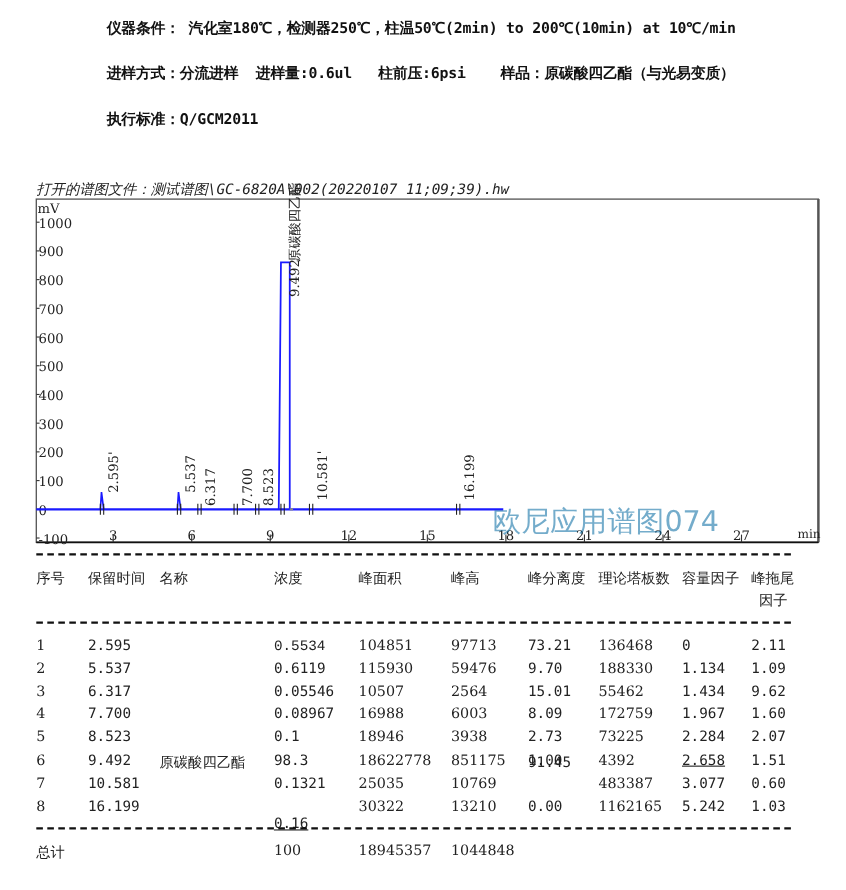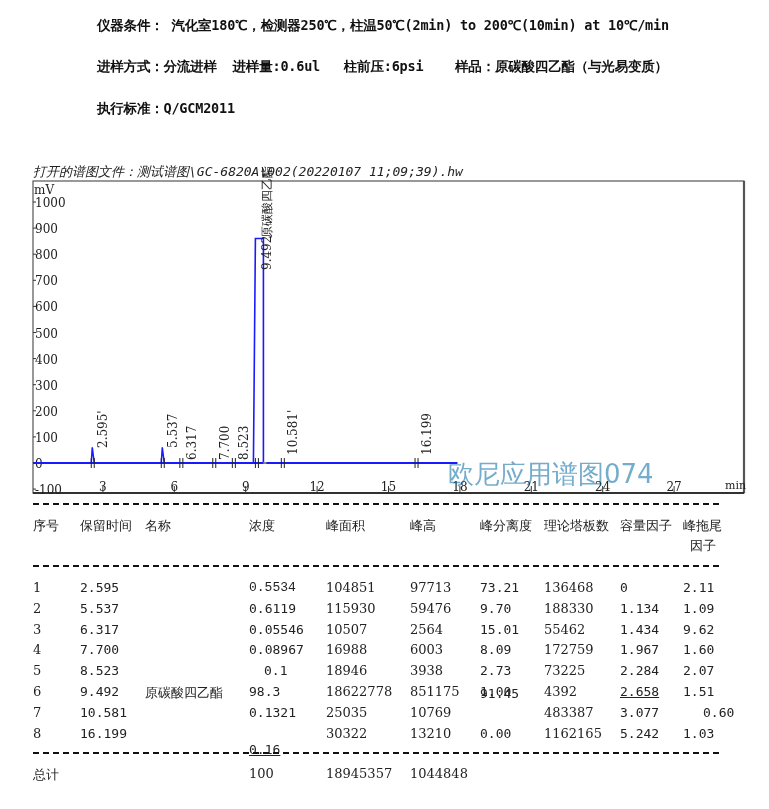--- a/index.html
+++ b/index.html
@@ -179,21 +179,21 @@
         <div class="cell" style="font-family: &quot;DejaVu Serif&quot;, serif; left: 410px; top: 642.4px;">6003</div>
         <div class="cell" style="left: 480px; top: 642.4px;">8.09</div>
         <div class="cell" style="font-family: &quot;DejaVu Serif&quot;, serif; left: 544px; top: 642.4px;">172759</div>
         <div class="cell" style="left: 620px; top: 642.4px;">1.967</div>
         <div class="cell" style="left: 683px; top: 642.4px;">1.60</div>
       </div>
       <div>
         <div class="cell" style="font-family: &quot;DejaVu Serif&quot;, serif; left: 33px; top: 663.2px;">5</div>
         <div class="cell" style="left: 80px; top: 663.2px;">8.523</div>
         <div class="cell" style="font-family: &quot;DejaVu Serif&quot;, serif; left: 145px; top: 663.2px;"></div>
-        <div class="cell" style="left: 264px; top: 663.2px;">0.1</div>
+        <div class="cell" style="left: 249px; top: 663.2px;">0.1</div>
         <div class="cell" style="font-family: &quot;DejaVu Serif&quot;, serif; left: 326px; top: 663.2px;">18946</div>
         <div class="cell" style="font-family: &quot;DejaVu Serif&quot;, serif; left: 410px; top: 663.2px;">3938</div>
         <div class="cell" style="left: 480px; top: 663.2px;">2.73</div>
         <div class="cell" style="font-family: &quot;DejaVu Serif&quot;, serif; left: 544px; top: 663.2px;">73225</div>
         <div class="cell" style="left: 620px; top: 663.2px;">2.284</div>
         <div class="cell" style="left: 683px; top: 663.2px;">2.07</div>
       </div>
       <div>
         <div class="cell" style="font-family: &quot;DejaVu Serif&quot;, serif; left: 33px; top: 684px;">6</div>
         <div class="cell" style="left: 80px; top: 684px;">9.492</div>
@@ -209,21 +209,21 @@
       <div>
         <div class="cell" style="font-family: &quot;DejaVu Serif&quot;, serif; left: 33px; top: 704.8px;">7</div>
         <div class="cell" style="left: 80px; top: 704.8px;">10.581</div>
         <div class="cell" style="font-family: &quot;DejaVu Serif&quot;, serif; left: 145px; top: 704.8px;"></div>
         <div class="cell" style="left: 249px; top: 704.8px;">0.1321</div>
         <div class="cell" style="font-family: &quot;DejaVu Serif&quot;, serif; left: 326px; top: 704.8px;">25035</div>
         <div class="cell" style="font-family: &quot;DejaVu Serif&quot;, serif; left: 410px; top: 704.8px;">10769</div>
         <div class="cell" style="left: 480px; top: 686px;">91.45</div>
         <div class="cell" style="font-family: &quot;DejaVu Serif&quot;, serif; left: 544px; top: 704.8px;">483387</div>
         <div class="cell" style="left: 620px; top: 704.8px;">3.077</div>
-        <div class="cell" style="left: 683px; top: 704.8px; margin-left: 20px;">0.60</div>
+        <div class="cell" style="left: 683px; top: 704.8px;">0.60</div>
       </div>
       <div>
         <div class="cell" style="font-family: &quot;DejaVu Serif&quot;, serif; left: 33px; top: 725.6px;">8</div>
         <div class="cell" style="left: 80px; top: 725.6px;">16.199</div>
         <div class="cell" style="font-family: &quot;DejaVu Serif&quot;, serif; left: 145px; top: 725.6px;"></div>
         <div class="cell" style="left: 249px; top: 742px; text-decoration: underline;">0.16</div>
         <div class="cell" style="font-family: &quot;DejaVu Serif&quot;, serif; left: 326px; top: 725.6px;">30322</div>
         <div class="cell" style="font-family: &quot;DejaVu Serif&quot;, serif; left: 410px; top: 725.6px;">13210</div>
         <div class="cell" style="left: 480px; top: 725.6px;">0.00</div>
         <div class="cell" style="font-family: &quot;DejaVu Serif&quot;, serif; left: 544px; top: 725.6px;">1162165</div>

